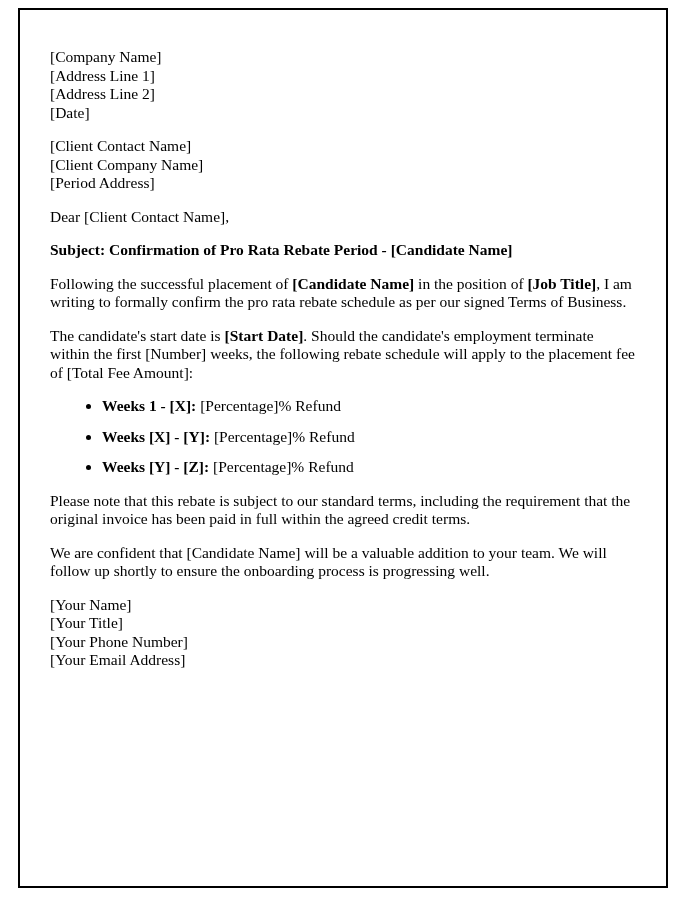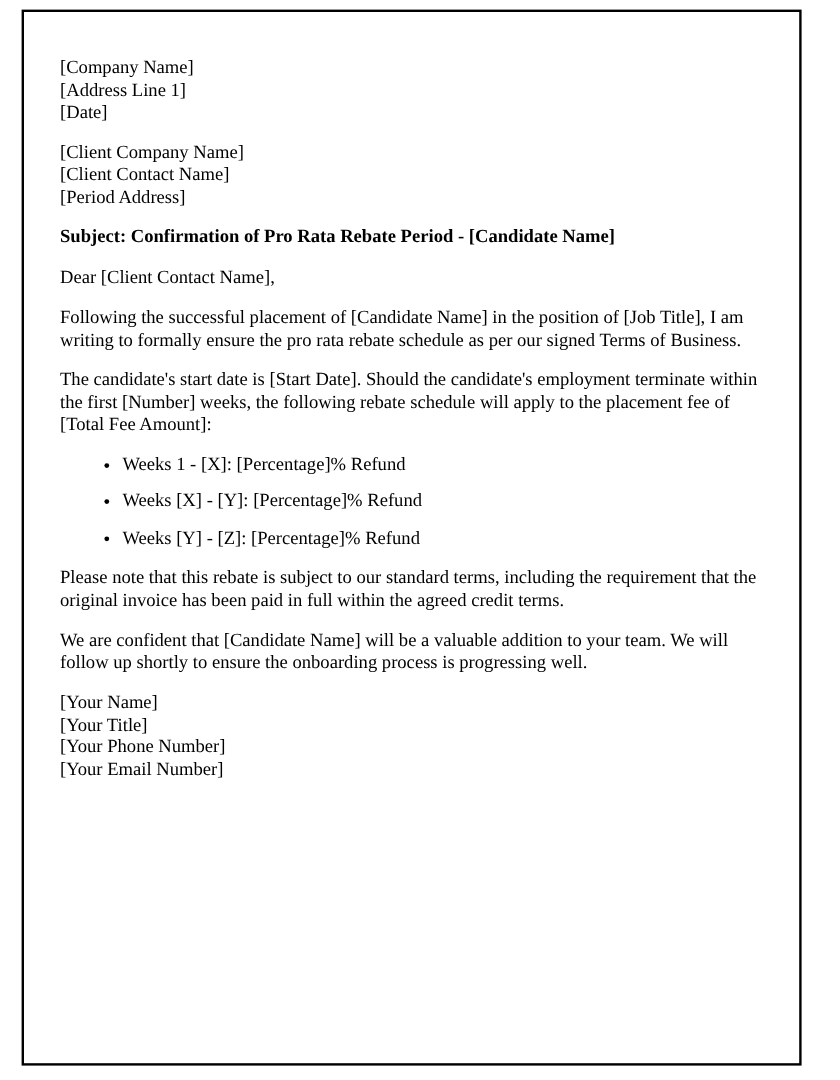--- a/index.html
+++ b/index.html
@@ -36,70 +36,71 @@
   .block {
     margin: 0 0 15px 0;
   }
   .address-block div {
     white-space: nowrap;
   }
   .subject-line {
     font-weight: bold;
   }
   .bold {
-    font-weight: normal;
+    font-weight: bold;
   }
   ul.rebate-list {
     margin: 0 0 15px 0;
     padding: 0 0 0 40px;
   }
   ul.rebate-list li {
     margin: 12px;
     padding: 0;
   }
 </style>
 </head>
 <body>
 
 <div class="canvas">
   <div class="page-border"></div>
   <div class="letter-content">
 
     <div class="block address-block">
         <div>[Company Name]</div>
         <div>[Address Line 1]</div>
+        <div>[Address Line 2]</div>
         <div>[Date]</div>
       </div>
 
     <div class="block address-block">
+        <div>[Client Contact Name]</div>
         <div>[Client Company Name]</div>
-        <div>[Client Contact Name]</div>
         <div>[Period Address]</div>
       </div>
 
+    <div class="block">Dear [Client Contact Name],</div>
+
     <div class="block subject-line">Subject: Confirmation of Pro Rata Rebate Period - [Candidate Name]</div>
 
-    <div class="block">Dear [Client Contact Name],</div>
-
-    <div class="block"><span>Following the successful placement of </span><span class="bold">[Candidate Name]</span><span> in the position of </span><span class="bold">[Job Title]</span><span>, I am writing to formally ensure the pro rata rebate schedule as per our signed Terms of Business.</span></div>
+    <div class="block"><span>Following the successful placement of </span><span class="bold">[Candidate Name]</span><span> in the position of </span><span class="bold">[Job Title]</span><span>, I am writing to formally confirm the pro rata rebate schedule as per our signed Terms of Business.</span></div>
 
     <div class="block"><span>The candidate's start date is </span><span class="bold">[Start Date]</span><span>. Should the candidate's employment terminate within the first [Number] weeks, the following rebate schedule will apply to the placement fee of [Total Fee Amount]:</span></div>
 
     <ul class="rebate-list">
         <li><span class="bold">Weeks 1 - [X]:</span><span> [Percentage]% Refund</span></li>
         <li><span class="bold">Weeks [X] - [Y]:</span><span> [Percentage]% Refund</span></li>
         <li><span class="bold">Weeks [Y] - [Z]:</span><span> [Percentage]% Refund</span></li>
       </ul>
 
     <div class="block">Please note that this rebate is subject to our standard terms, including the requirement that the original invoice has been paid in full within the agreed credit terms.</div>
 
     <div class="block">We are confident that [Candidate Name] will be a valuable addition to your team. We will follow up shortly to ensure the onboarding process is progressing well.</div>
 
 
     <div class="block address-block">
         <div>[Your Name]</div>
         <div>[Your Title]</div>
         <div>[Your Phone Number]</div>
-        <div>[Your Email Number]</div>
+        <div>[Your Email Address]</div>
       </div>
 
   </div>
 </div>
 
 </body></html>

